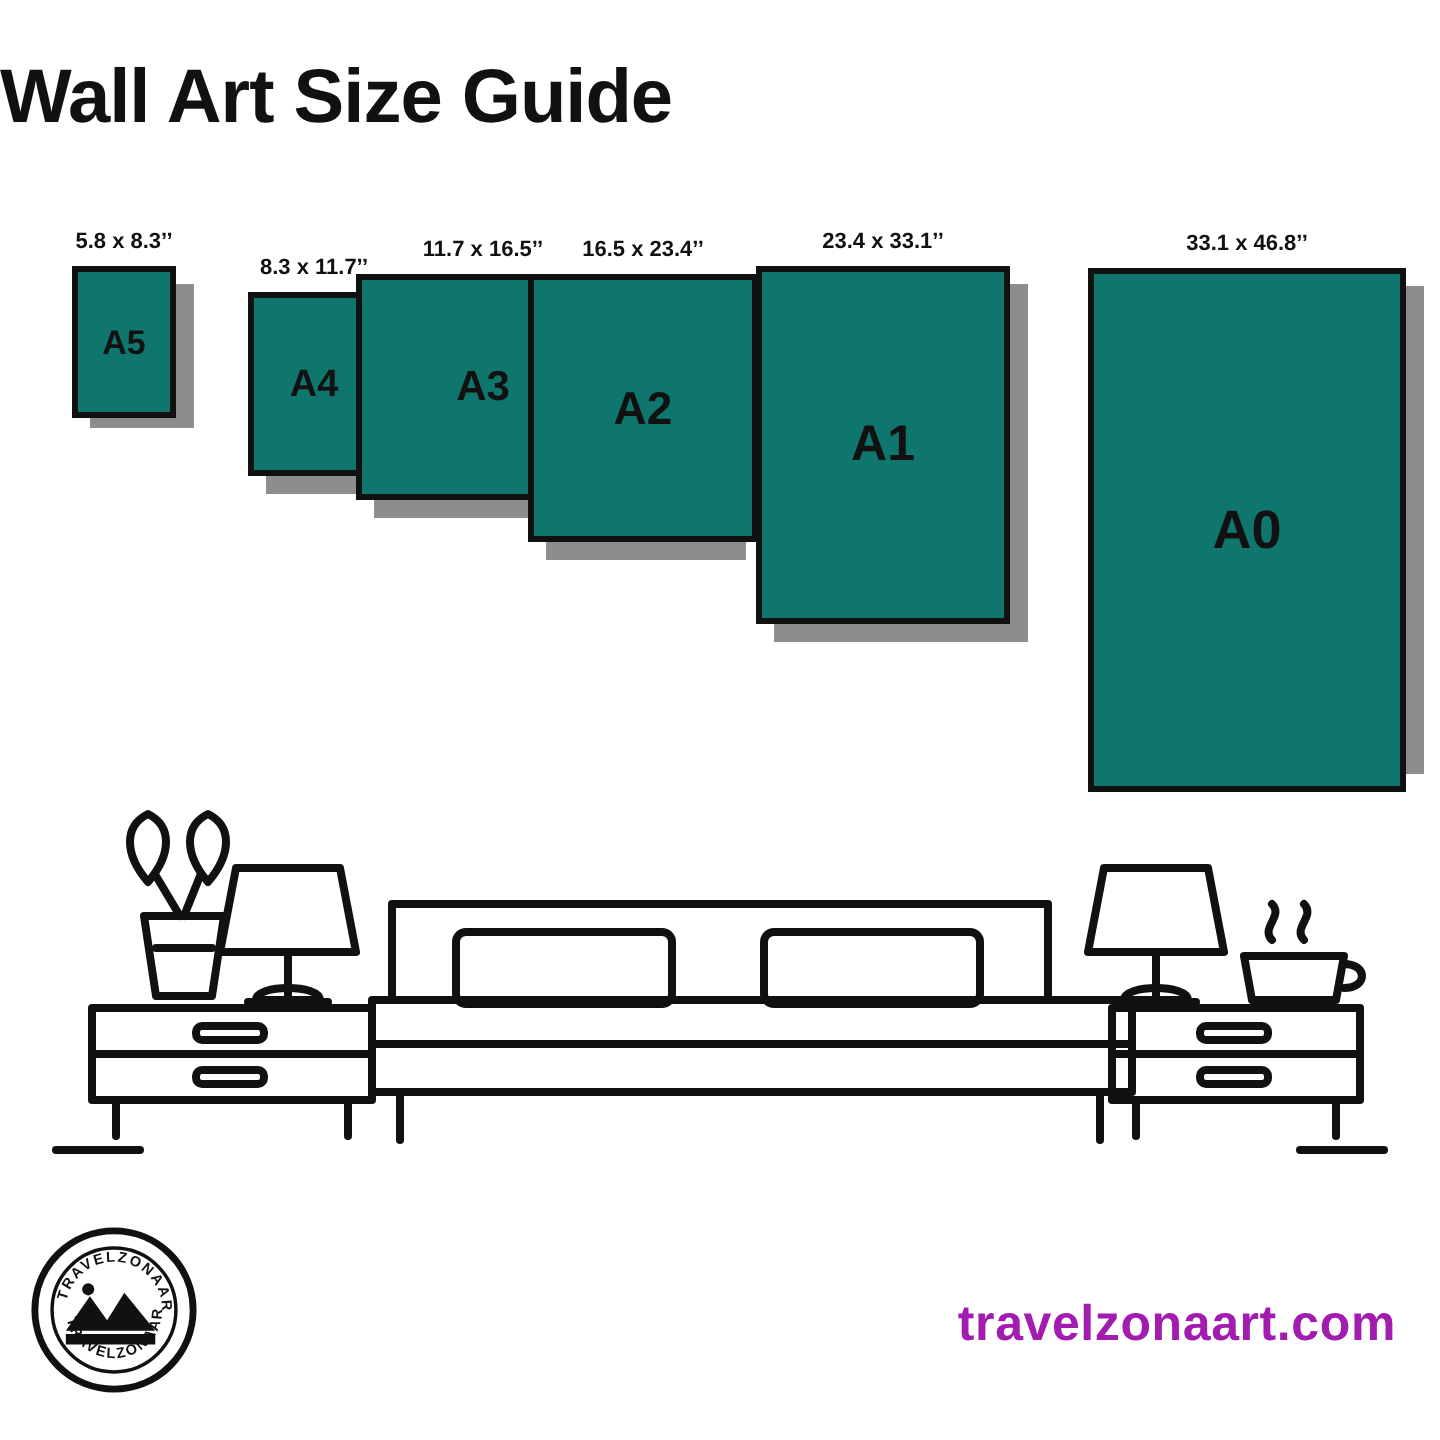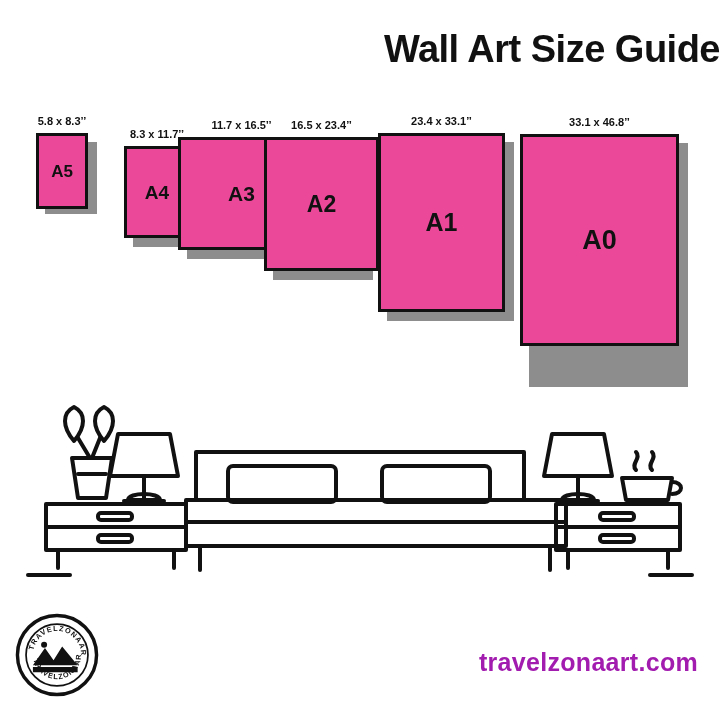--- a/index.html
+++ b/index.html
@@ -20,21 +20,21 @@
     width: 720px;
     height: 720px;
   }
 
   
   .title {
     position: absolute;
     top: 28px;
     left: 0;
     width: 720px;
-    text-align: right;
+    text-align: left;
     font-size: 38px;
     font-weight: bold;
     letter-spacing: -0.5px;
     color: #111111;
   }
 
   
   .frame-wrap {
     position: absolute;
   }
@@ -44,21 +44,21 @@
     left: 50%;
     transform: translateX(-50%);
     white-space: nowrap;
     font-size: 11px;
     font-weight: bold;
     color: #111111;
   }
   .frame-box {
     position: absolute;
     inset: 0;
-    background: #ec4899;
+    background: #0f766e;
     border: 3px solid #111111;
     box-sizing: border-box;
     display: flex;
     align-items: center;
     justify-content: center;
   }
   .frame-shadow {
     position: absolute;
     background: #8d8d8d;
     z-index: -1;
@@ -132,21 +132,21 @@
           <div class="frame-name" style="font-size: 23px;">A2</div>
         </div>
       </div>
       <div class="frame-wrap" style="left: 378px; top: 133px; width: 127px; height: 179px; text-align: center;">
         <div class="frame-shadow" style="left: 9px; top: 9px; width: 127px; height: 179px; background: rgb(141, 141, 141);"></div>
         <div class="frame-label">23.4 x 33.1’’</div>
         <div class="frame-box" style="border-color: rgb(17, 17, 17);">
           <div class="frame-name" style="font-size: 25px;">A1</div>
         </div>
       </div>
-      <div class="frame-wrap" style="left: 520px; top: 134px; width: 159px; height: 212px;">
+      <div class="frame-wrap" style="left: 544px; top: 134px; width: 159px; height: 262px;">
         <div class="frame-shadow" style="left: 9px; top: 9px; width: 159px; height: 244px; background: rgb(141, 141, 141);"></div>
         <div class="frame-label">33.1 x 46.8’’</div>
         <div class="frame-box" style="border-color: rgb(17, 17, 17);">
           <div class="frame-name" style="font-size: 27px;">A0</div>
         </div>
       </div>
     </div>
 
   <div class="scene">
     <svg viewBox="0 0 720 230" width="720" height="230" fill="none" stroke="#111111" stroke-width="4" stroke-linecap="round" stroke-linejoin="round">

